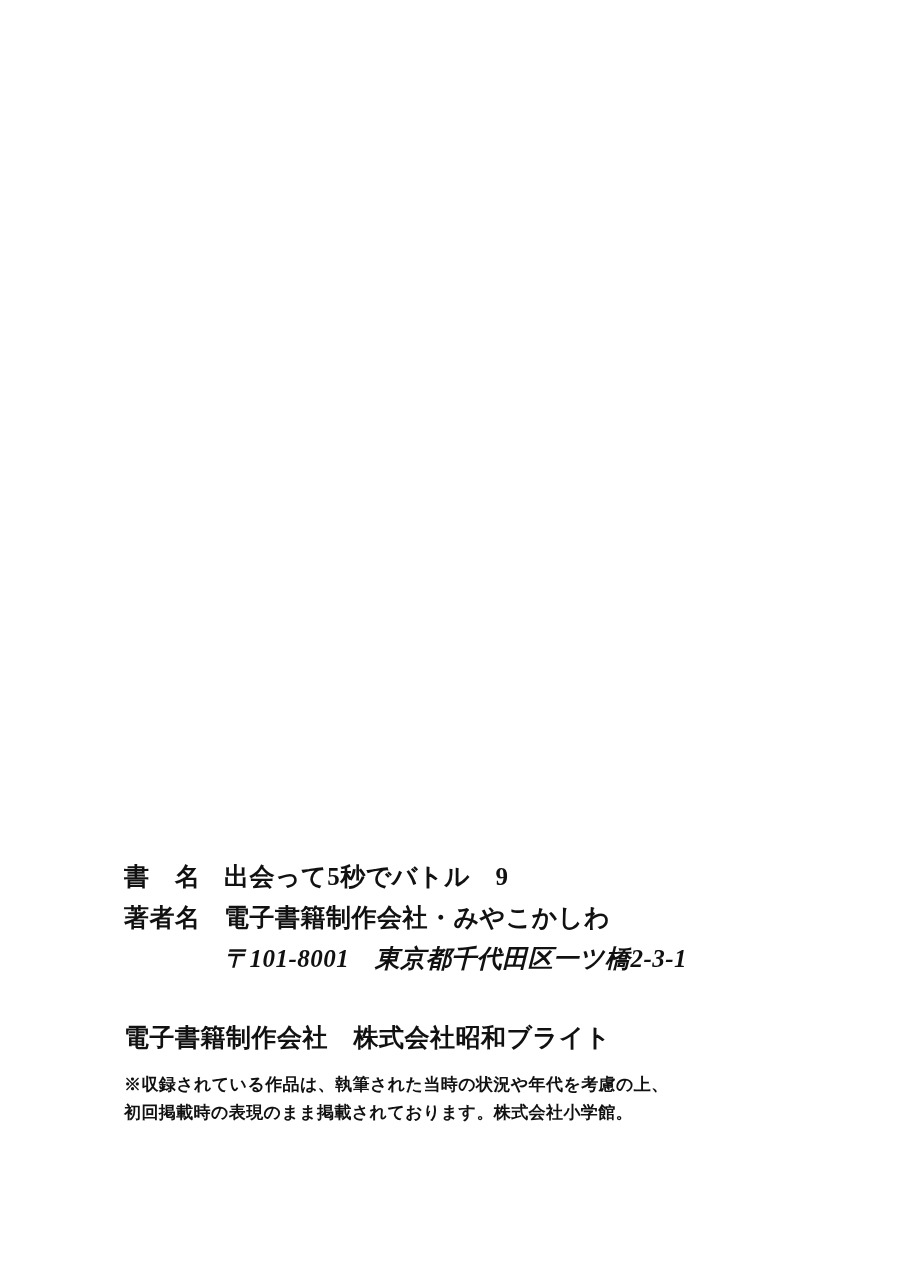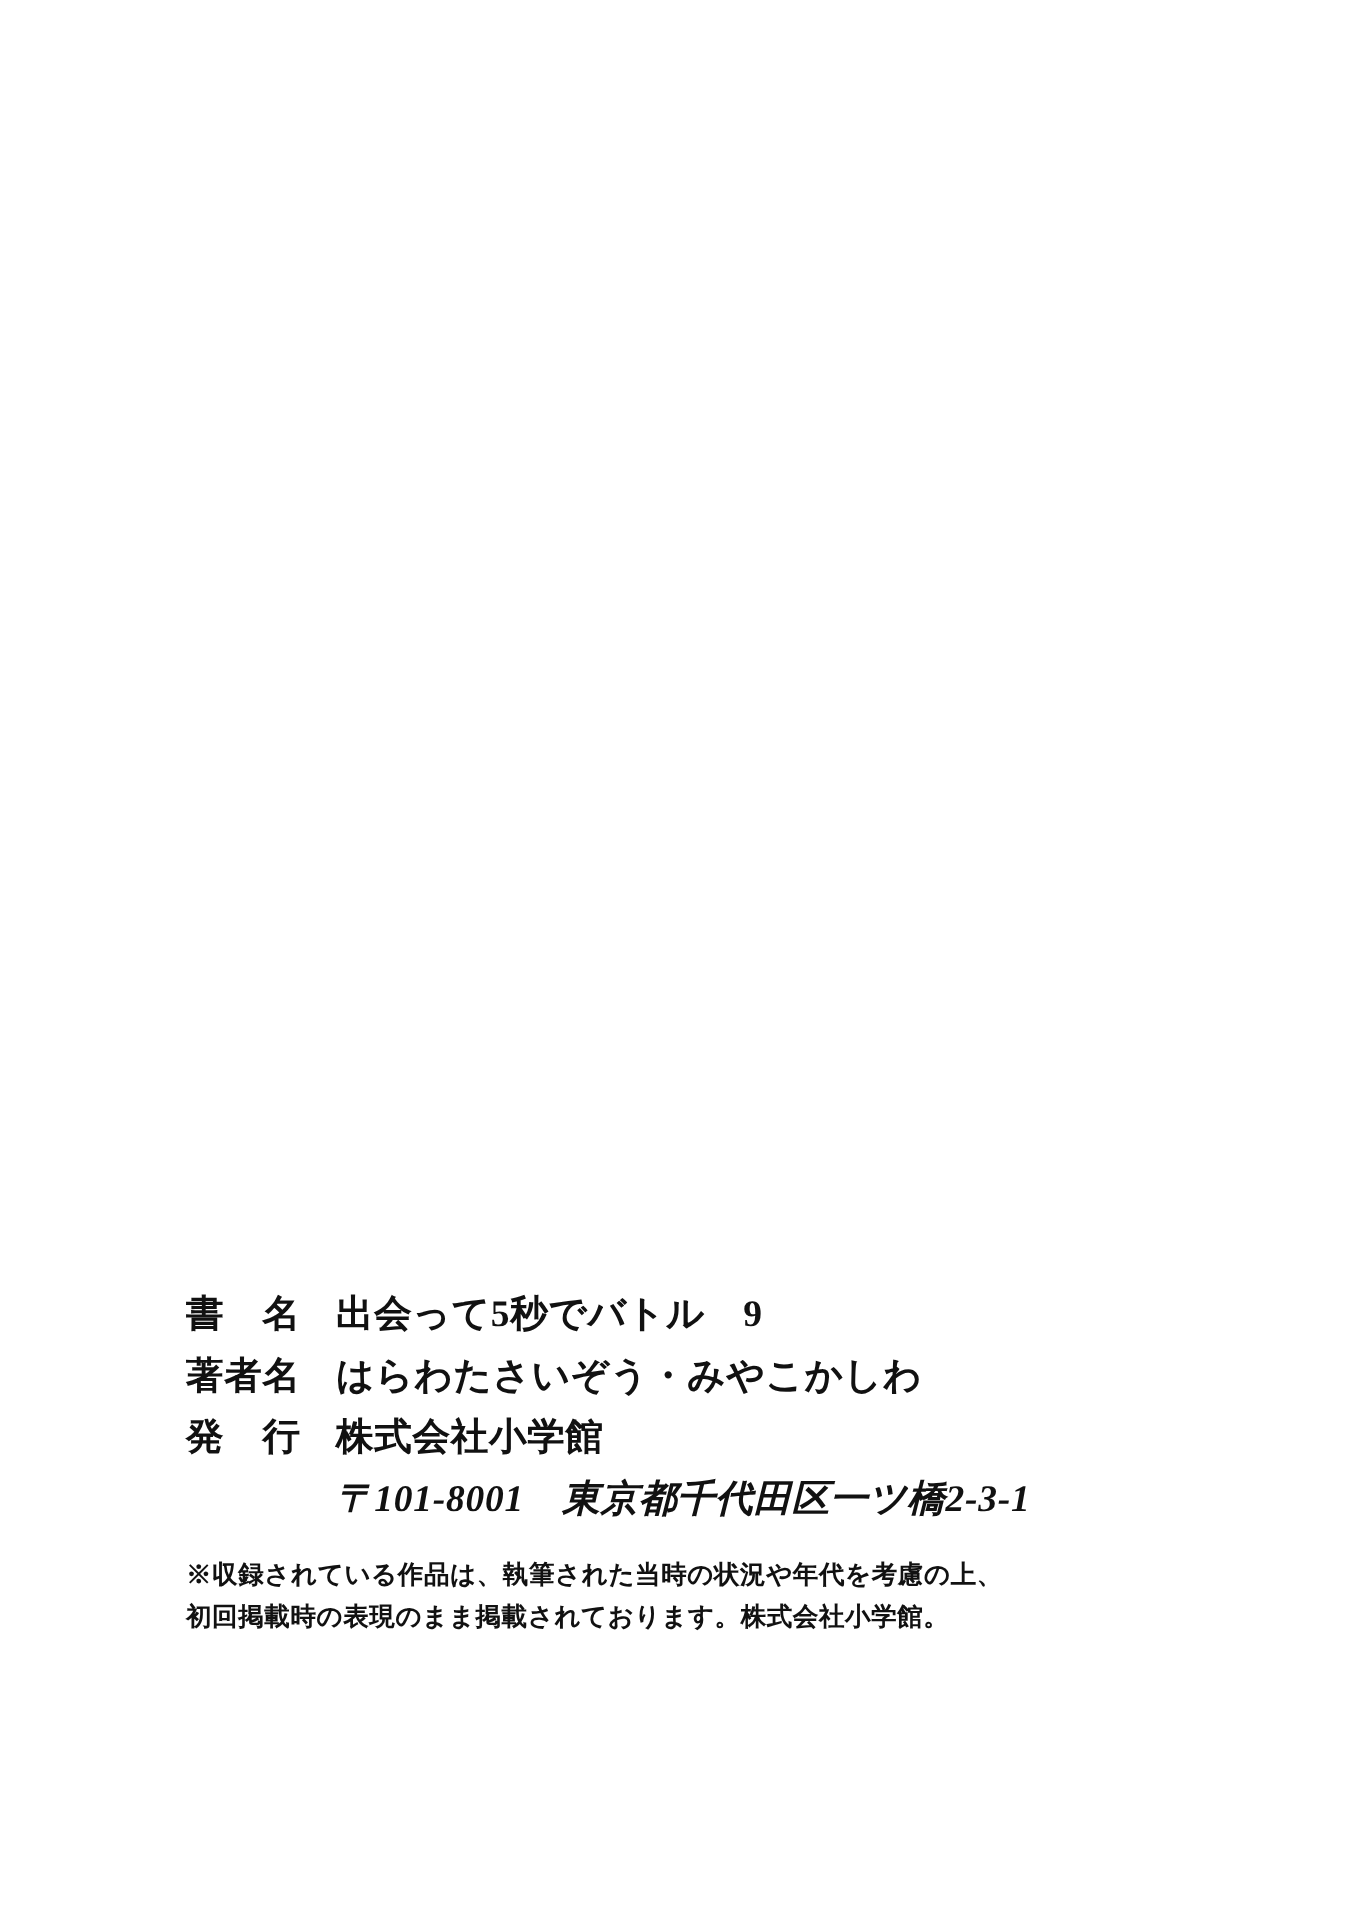--- a/index.html
+++ b/index.html
@@ -85,28 +85,28 @@
 <body>
 
 <div class="page">
 
   <div class="colophon">
 
     <div class="colophon-block">
 
       <div class="row"><span class="label">書　名</span><span>出会って5秒でバトル　9</span></div>
 
-      <div class="row"><span class="label">著者名</span><span>はらわたさいぞう・みやこかしわ</span></div>
+      <div class="row"><span class="label">著者名</span><span>電子書籍制作会社・みやこかしわ</span></div>
 
-      <div class="row"><span class="label">発　行</span><span>株式会社小学館</span></div>
 
       <div class="indent-row">〒101‑8001　東京都千代田区一ツ橋2‑3‑1</div>
 
     </div>
 
+    <div class="producer"><span>電子書籍制作会社</span><span>　</span><span>株式会社昭和ブライト</span></div>
 
     <div class="notice">
       <span class="notice-line">※収録されている作品は、執筆された当時の状況や年代を考慮の上、</span>
       <span class="notice-line">初回掲載時の表現のまま掲載されております。株式会社小学館。</span>
     </div>
 
   </div>
 
 </div>
 

